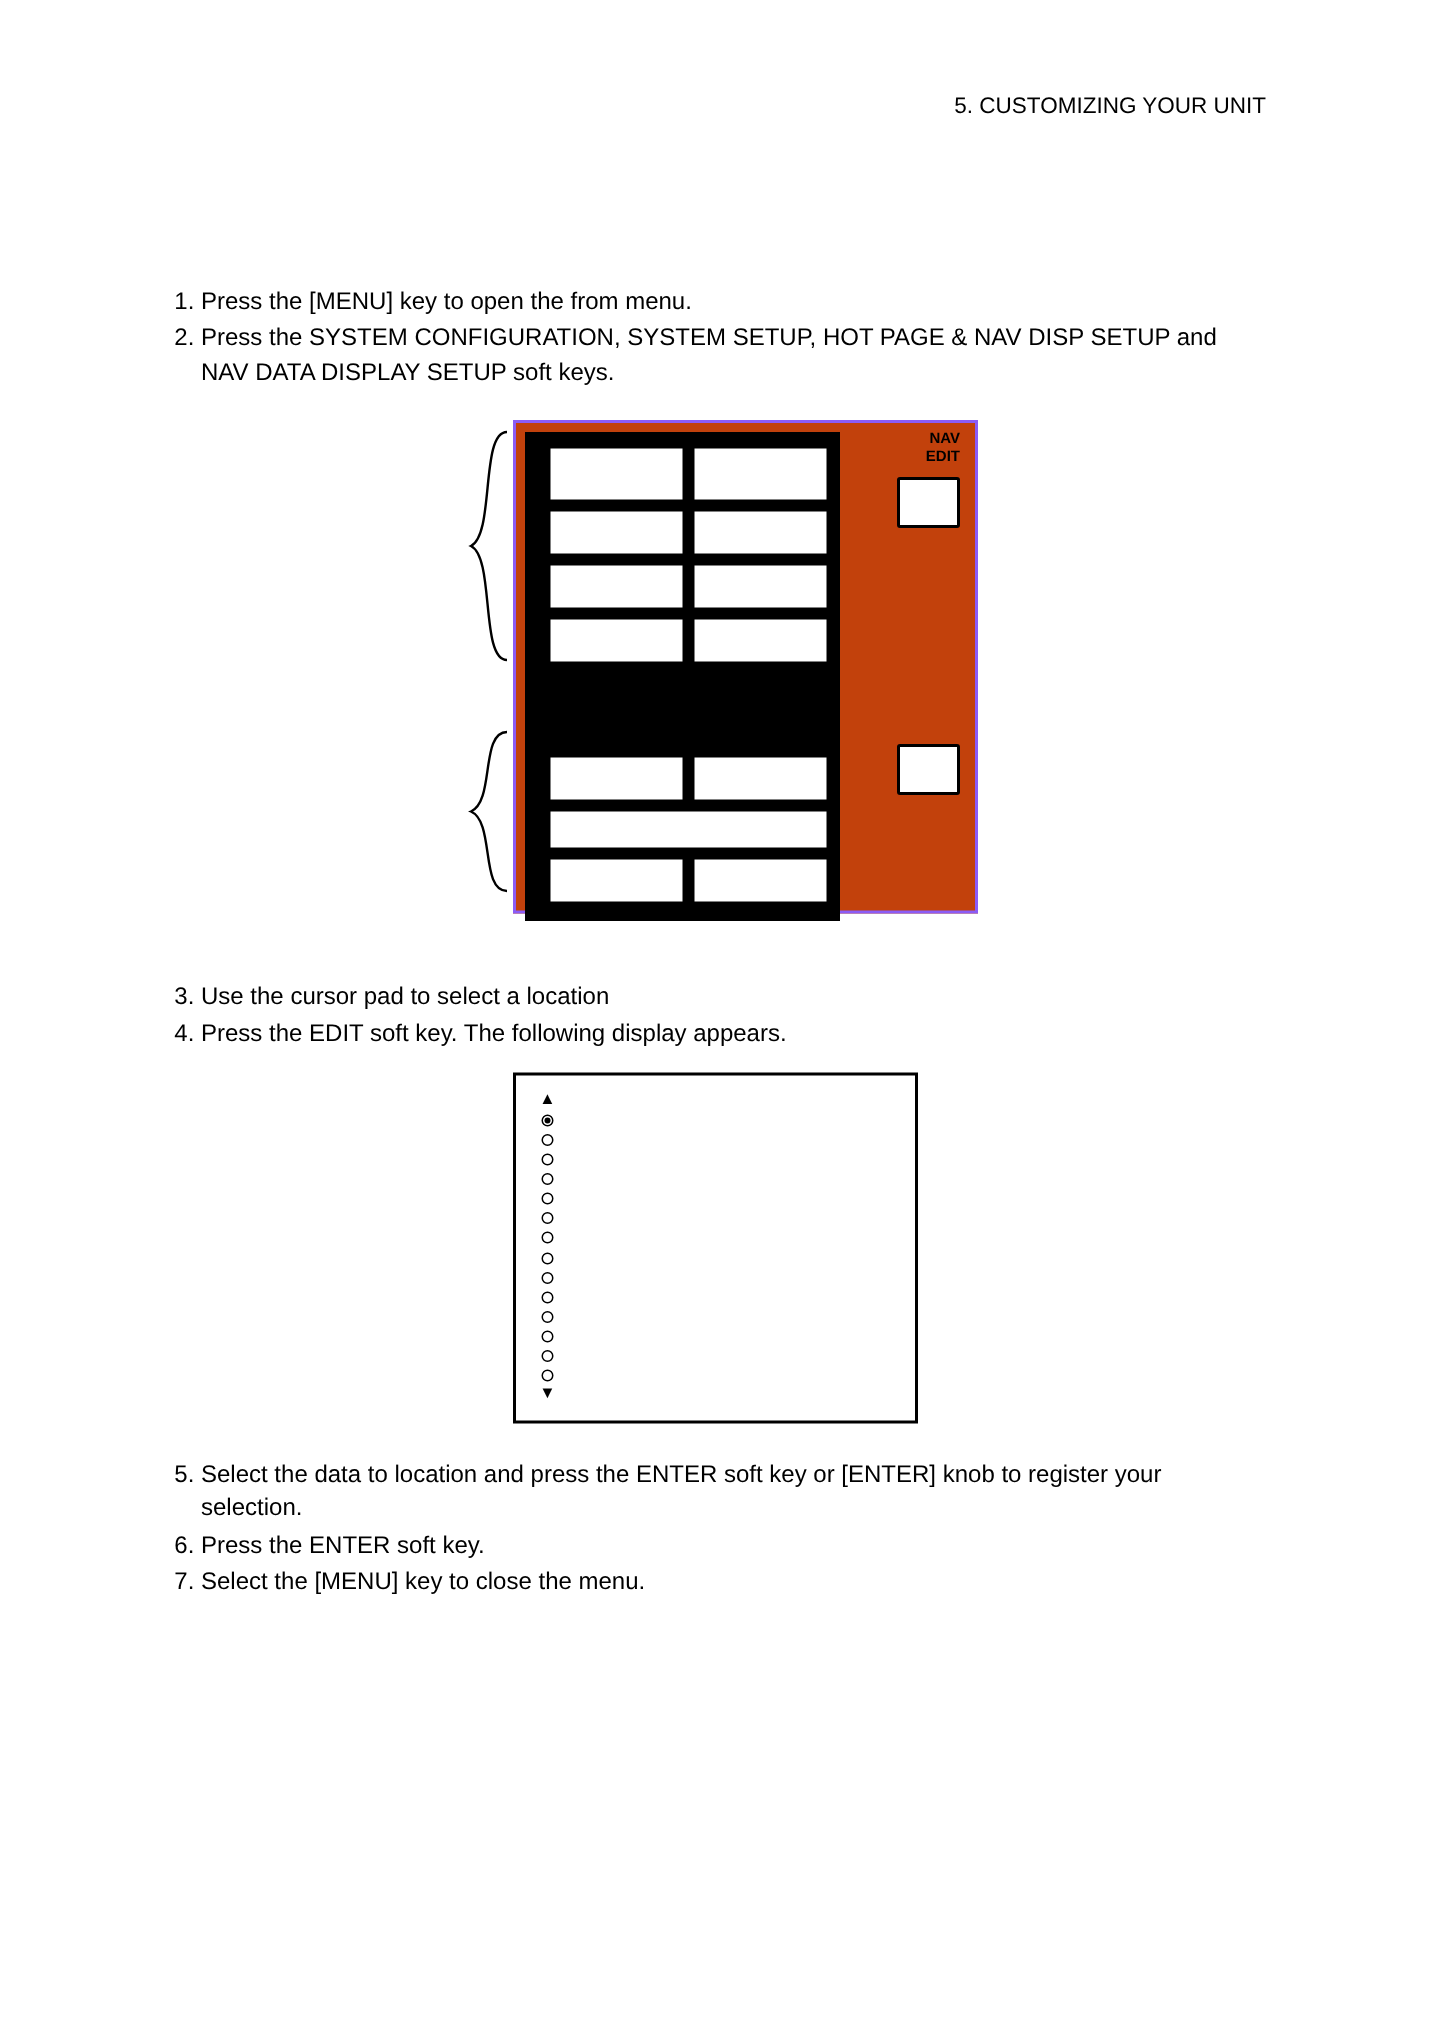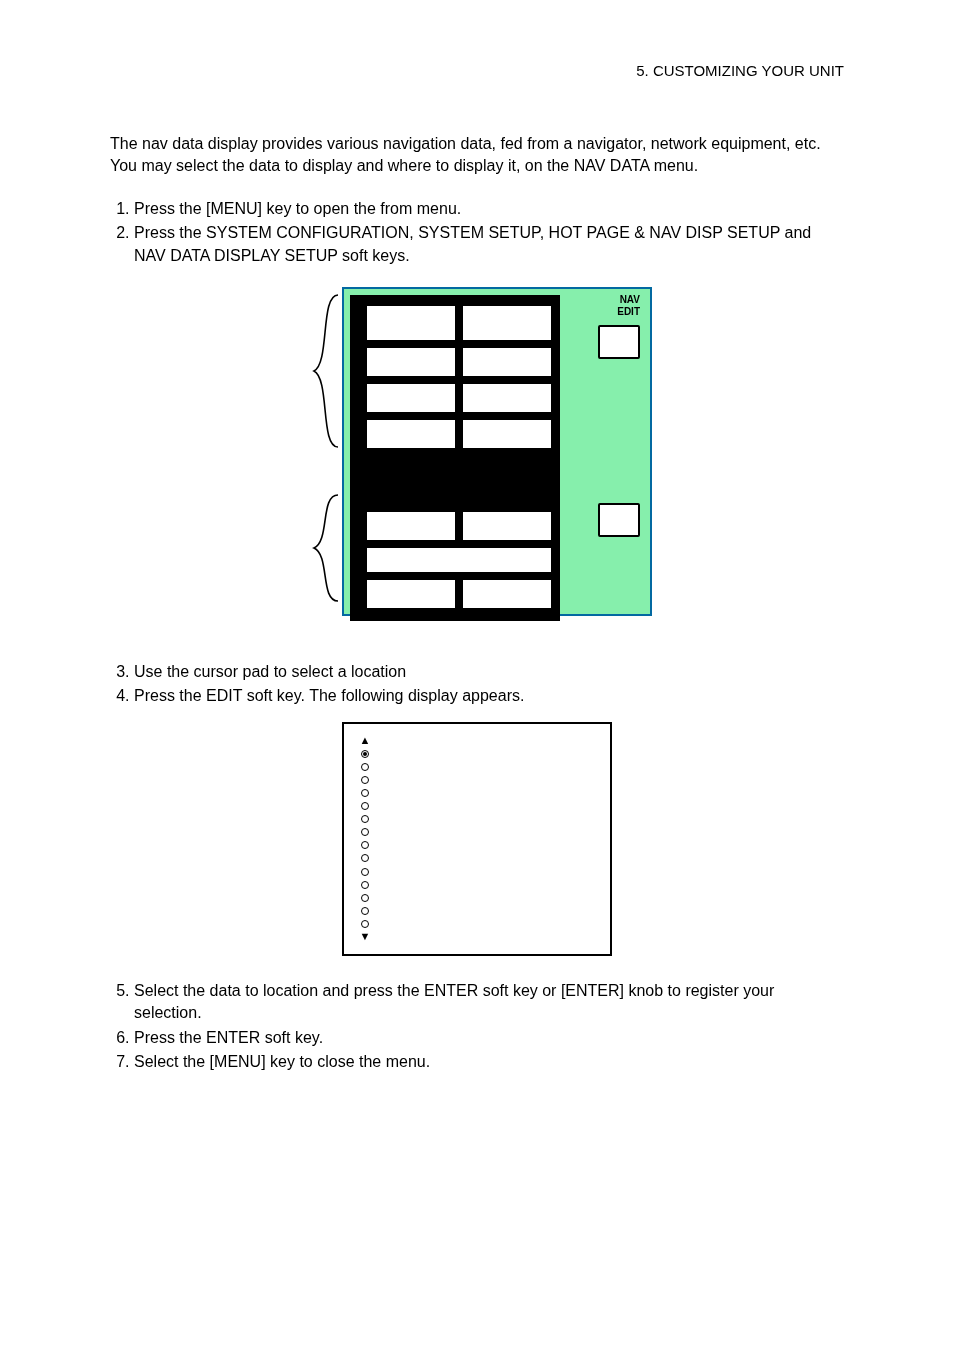--- a/index.html
+++ b/index.html
@@ -12,21 +12,21 @@
   }
   .page {
     padding: 60px 110px 60px 110px;
     color: #000;
     font-size: 16px;
     line-height: 1.4;
   }
   .header-right {
     text-align: right;
     font-size: 15px;
-    margin-bottom: 52px;
+    margin-bottom: 110px;
   }
   .intro { margin-bottom: 20px; }
   ol.steps {
     padding-left: 24px;
     margin: 0 0 14px 0;
   }
   ol.steps li { margin-bottom: 2px; }
 
   .figure-wrap {
     display: flex;
@@ -35,22 +35,22 @@
   }
   .figure1 {
     position: relative;
     width: 370px;
     height: 350px;
   }
   .screen-outer {
     position: absolute;
     left: 50px; top: 4px;
     width: 310px; height: 329px;
-    border: 2px solid #0369a1;
-    background: #86efac;
+    border: 2px solid #8b5cf6;
+    background: #c2410c;
   }
   .screen-inner {
     position: absolute;
     left: 6px; top: 6px;
     width: 210px; height: 326px;
     border: 2px solid #000;
     background: #000;
   }
   .cell {
     position: absolute;
@@ -147,21 +147,20 @@
   }
 
   .steps5 { margin-top: 14px; }
 </style>
 </head>
 <body>
 
 <div class="page">
   <div class="header-right">5. CUSTOMIZING YOUR UNIT</div>
 
-  <div class="intro">The nav data display provides various navigation data, fed from a navigator, network equipment, etc. You may select the data to display and where to display it, on the NAV DATA menu.</div>
 
   <ol class="steps">
     <li>Press the [MENU] key to open the from menu.</li>
     <li>Press the SYSTEM CONFIGURATION, SYSTEM SETUP, HOT PAGE &amp; NAV DISP SETUP and NAV DATA DISPLAY SETUP soft keys.</li>
   </ol>
 
   <div class="figure-wrap">
     <div class="figure1">
 
       <div class="brace br1">

